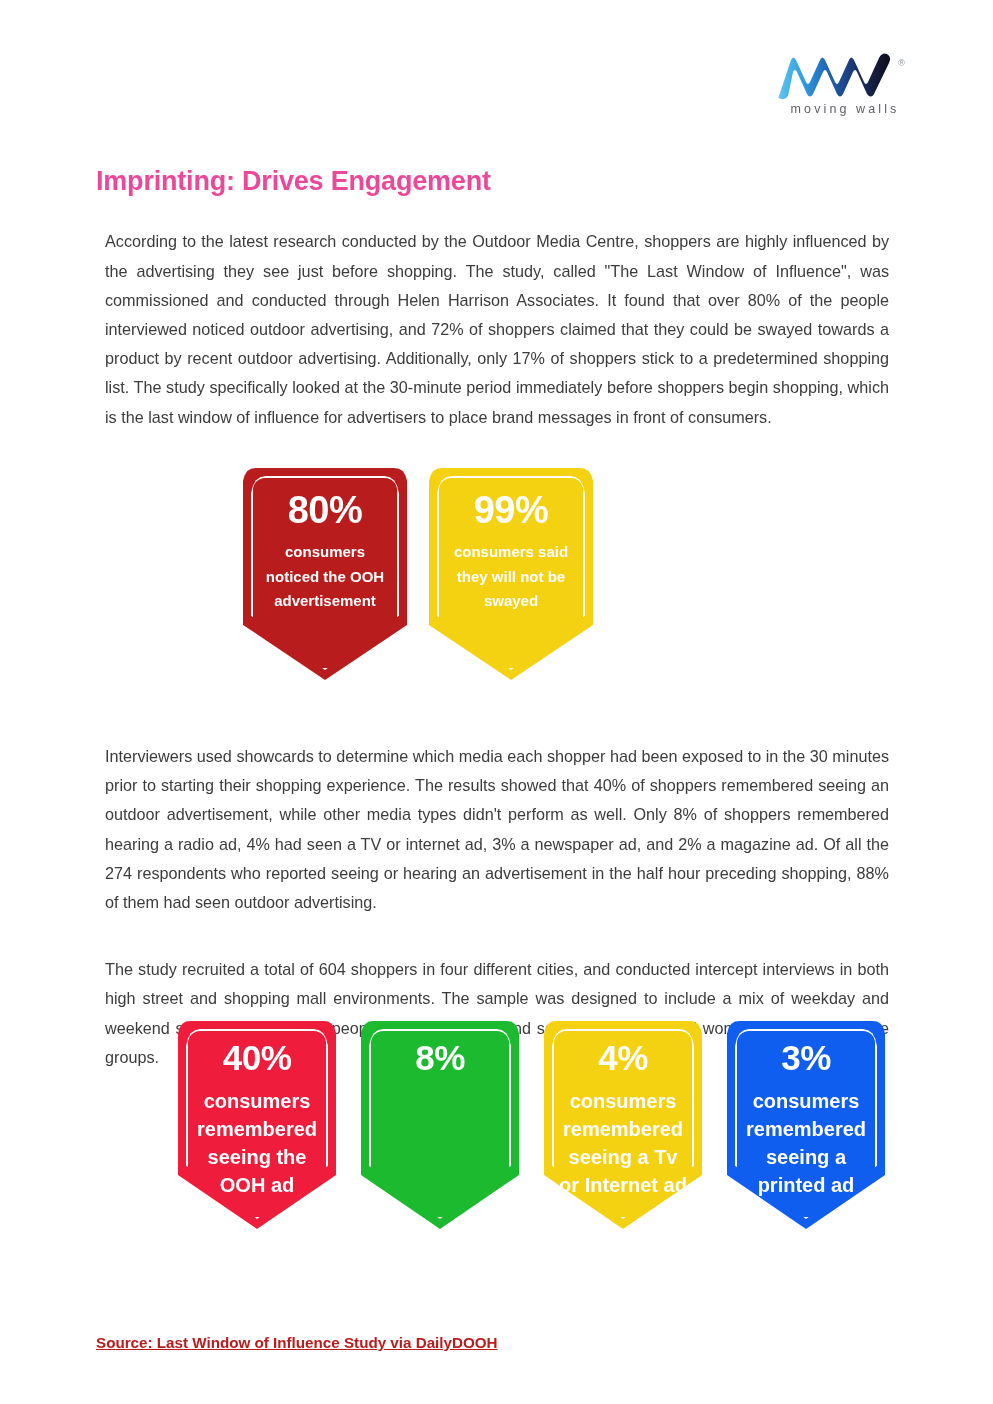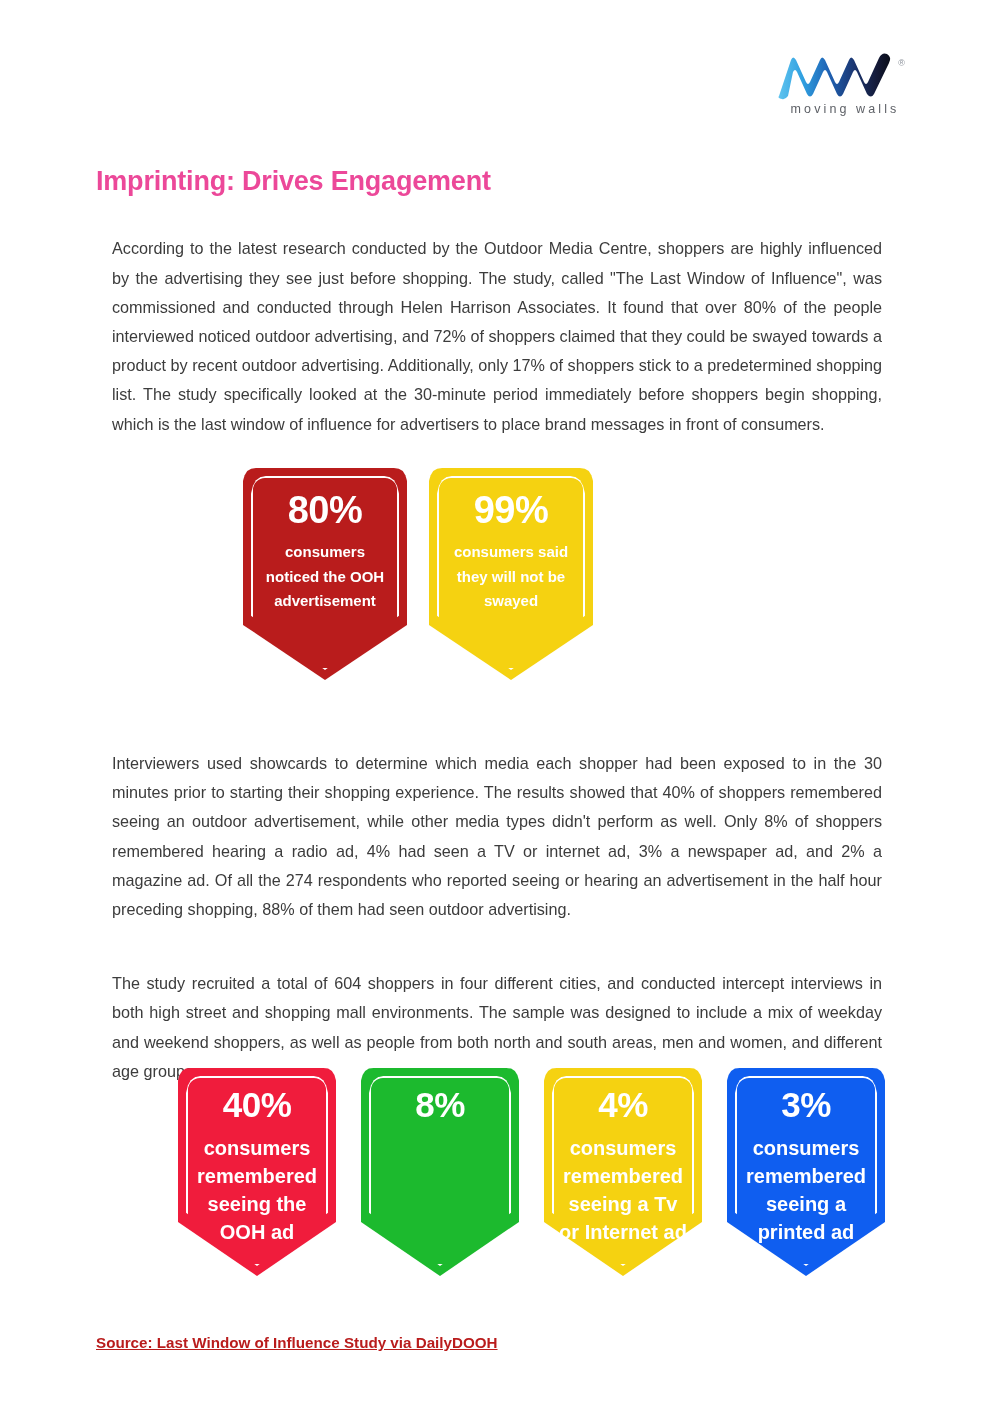--- a/index.html
+++ b/index.html
@@ -64,40 +64,40 @@
     margin: 0;
     padding-top: 165px;
     line-height: 1.2;
   }
 
   .para {
     font-size: 16.2px;
     line-height: 29.2px;
     color: #3c3c3c;
     text-align: justify;
-    margin: 16px;
+    margin: 9px;
   }
   .para-1 { padding-top: 21px; }
   .para-2 { padding-top: 0px; }
   .para-3 { padding-top: 29px; }
 
   
   .badge-row {
     position: absolute;
     display: flex;
     align-items: flex-start;
   }
   #badge-row-1 {
     left: 243px;
     top: 468px;
     gap: 22px;
   }
   #badge-row-2 {
     left: 130px;
-    top: 1068px;
+    top: 1021px;
     gap: 25px;
     padding-left: 48px;
   }
 
   .badge {
     position: relative;
     width: 164px;
     height: 212px;
     box-sizing: border-box;
     padding-top: 22px;

